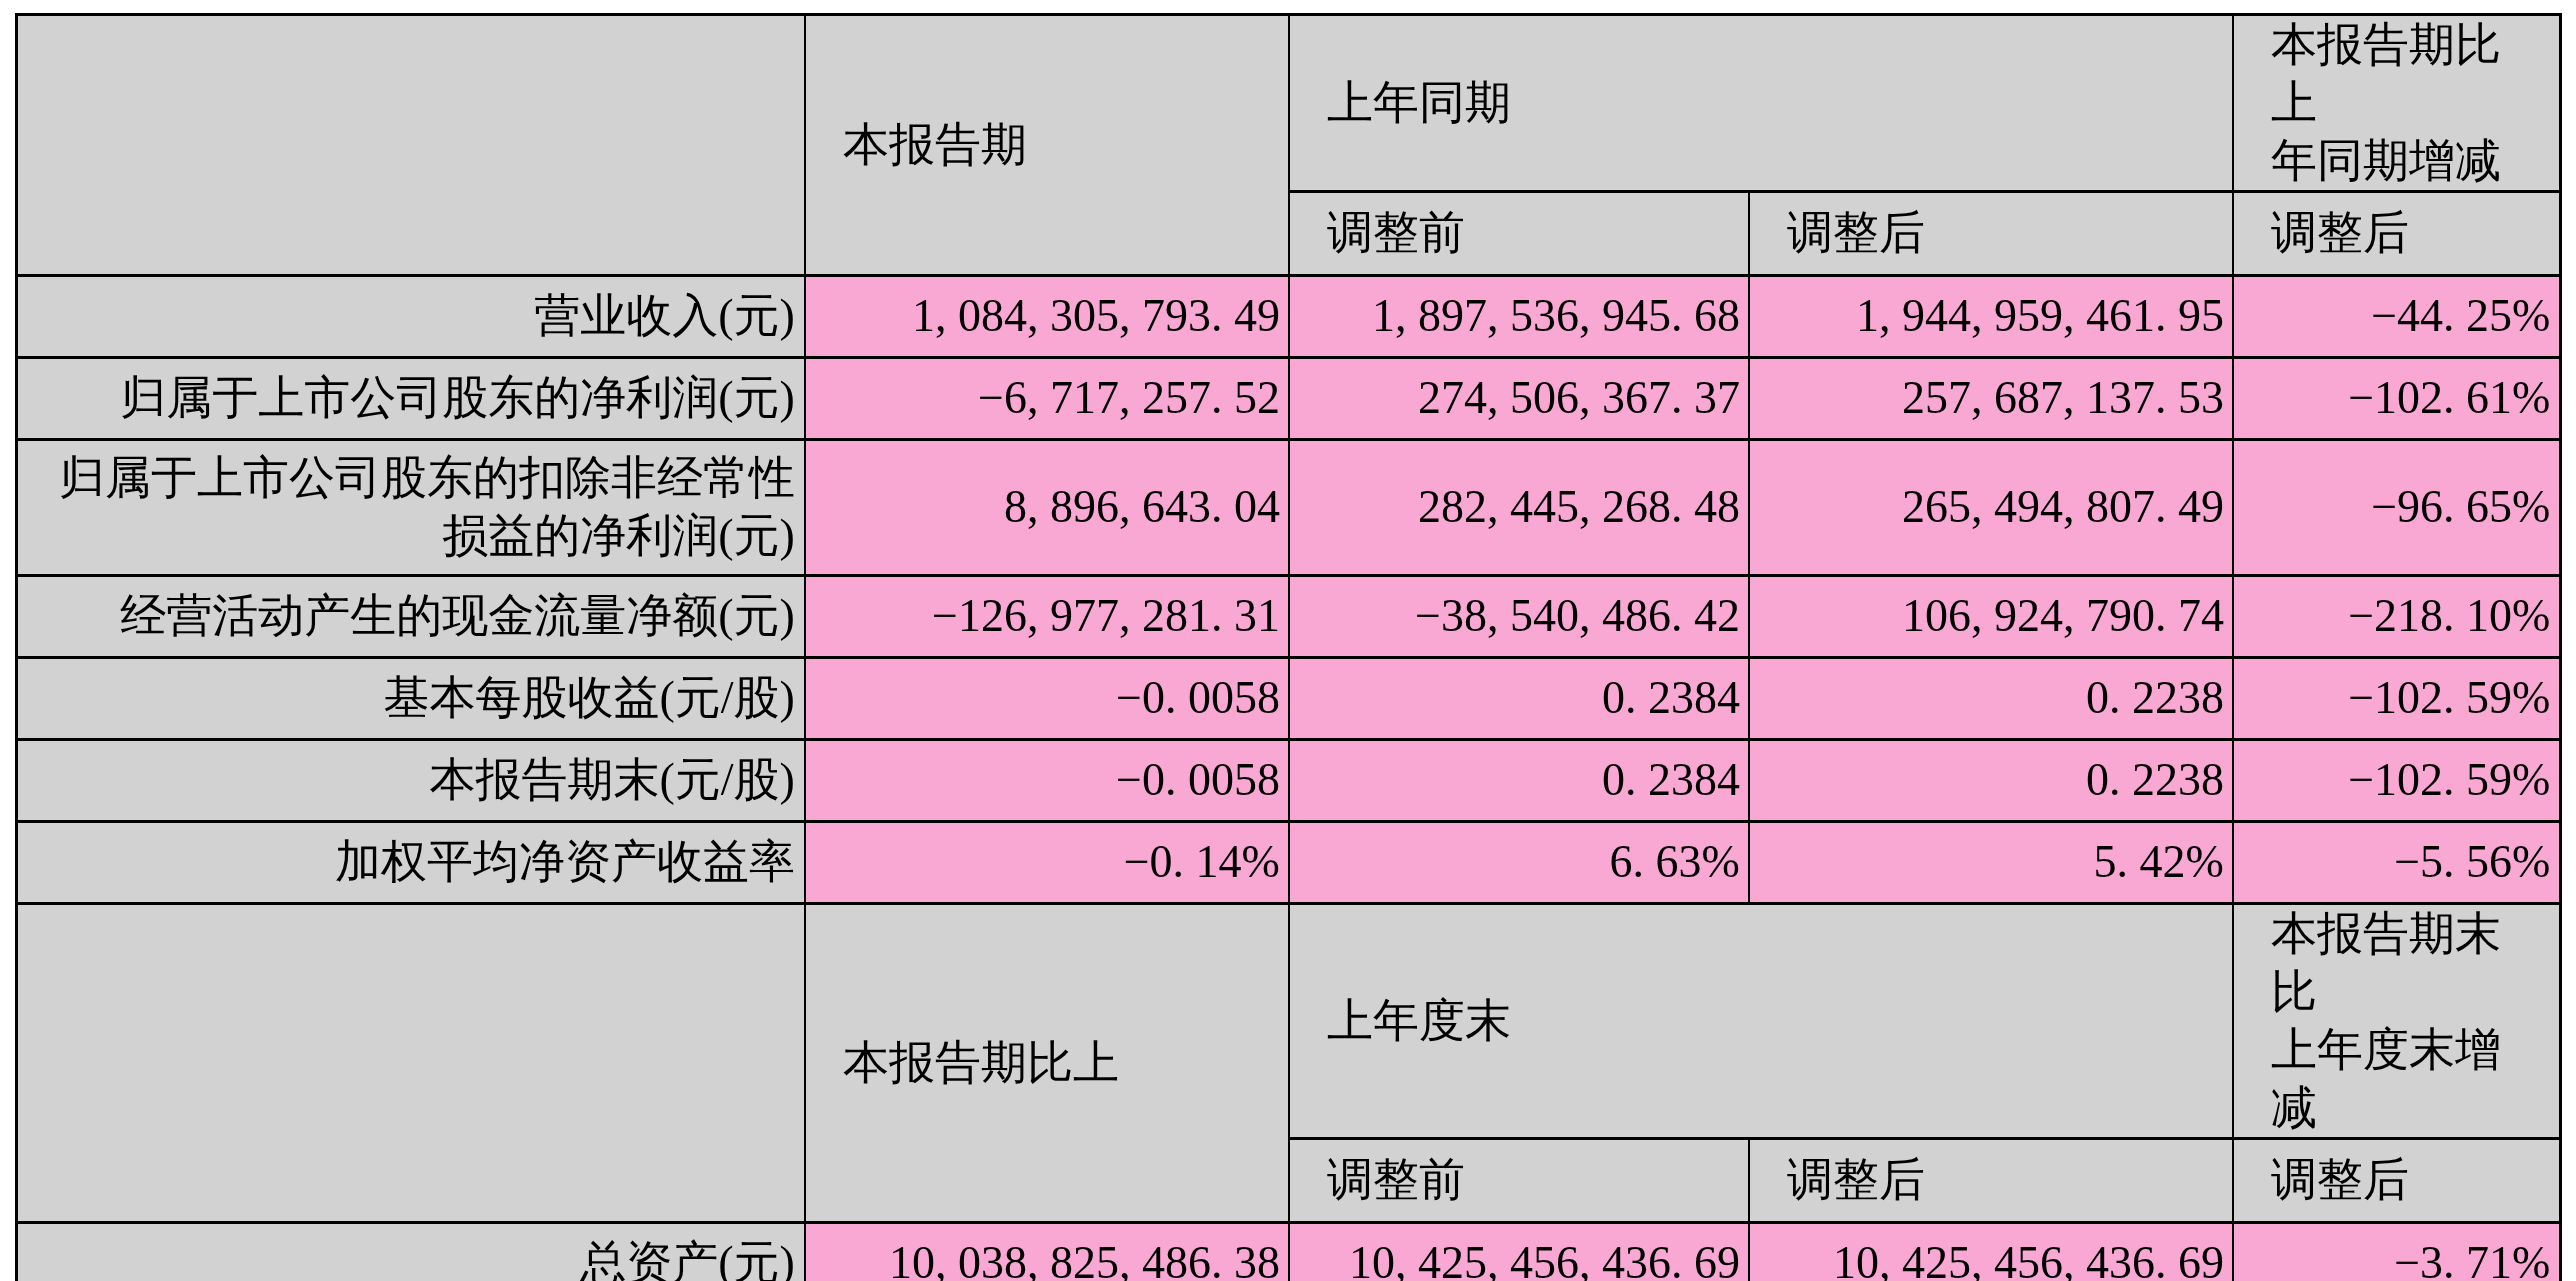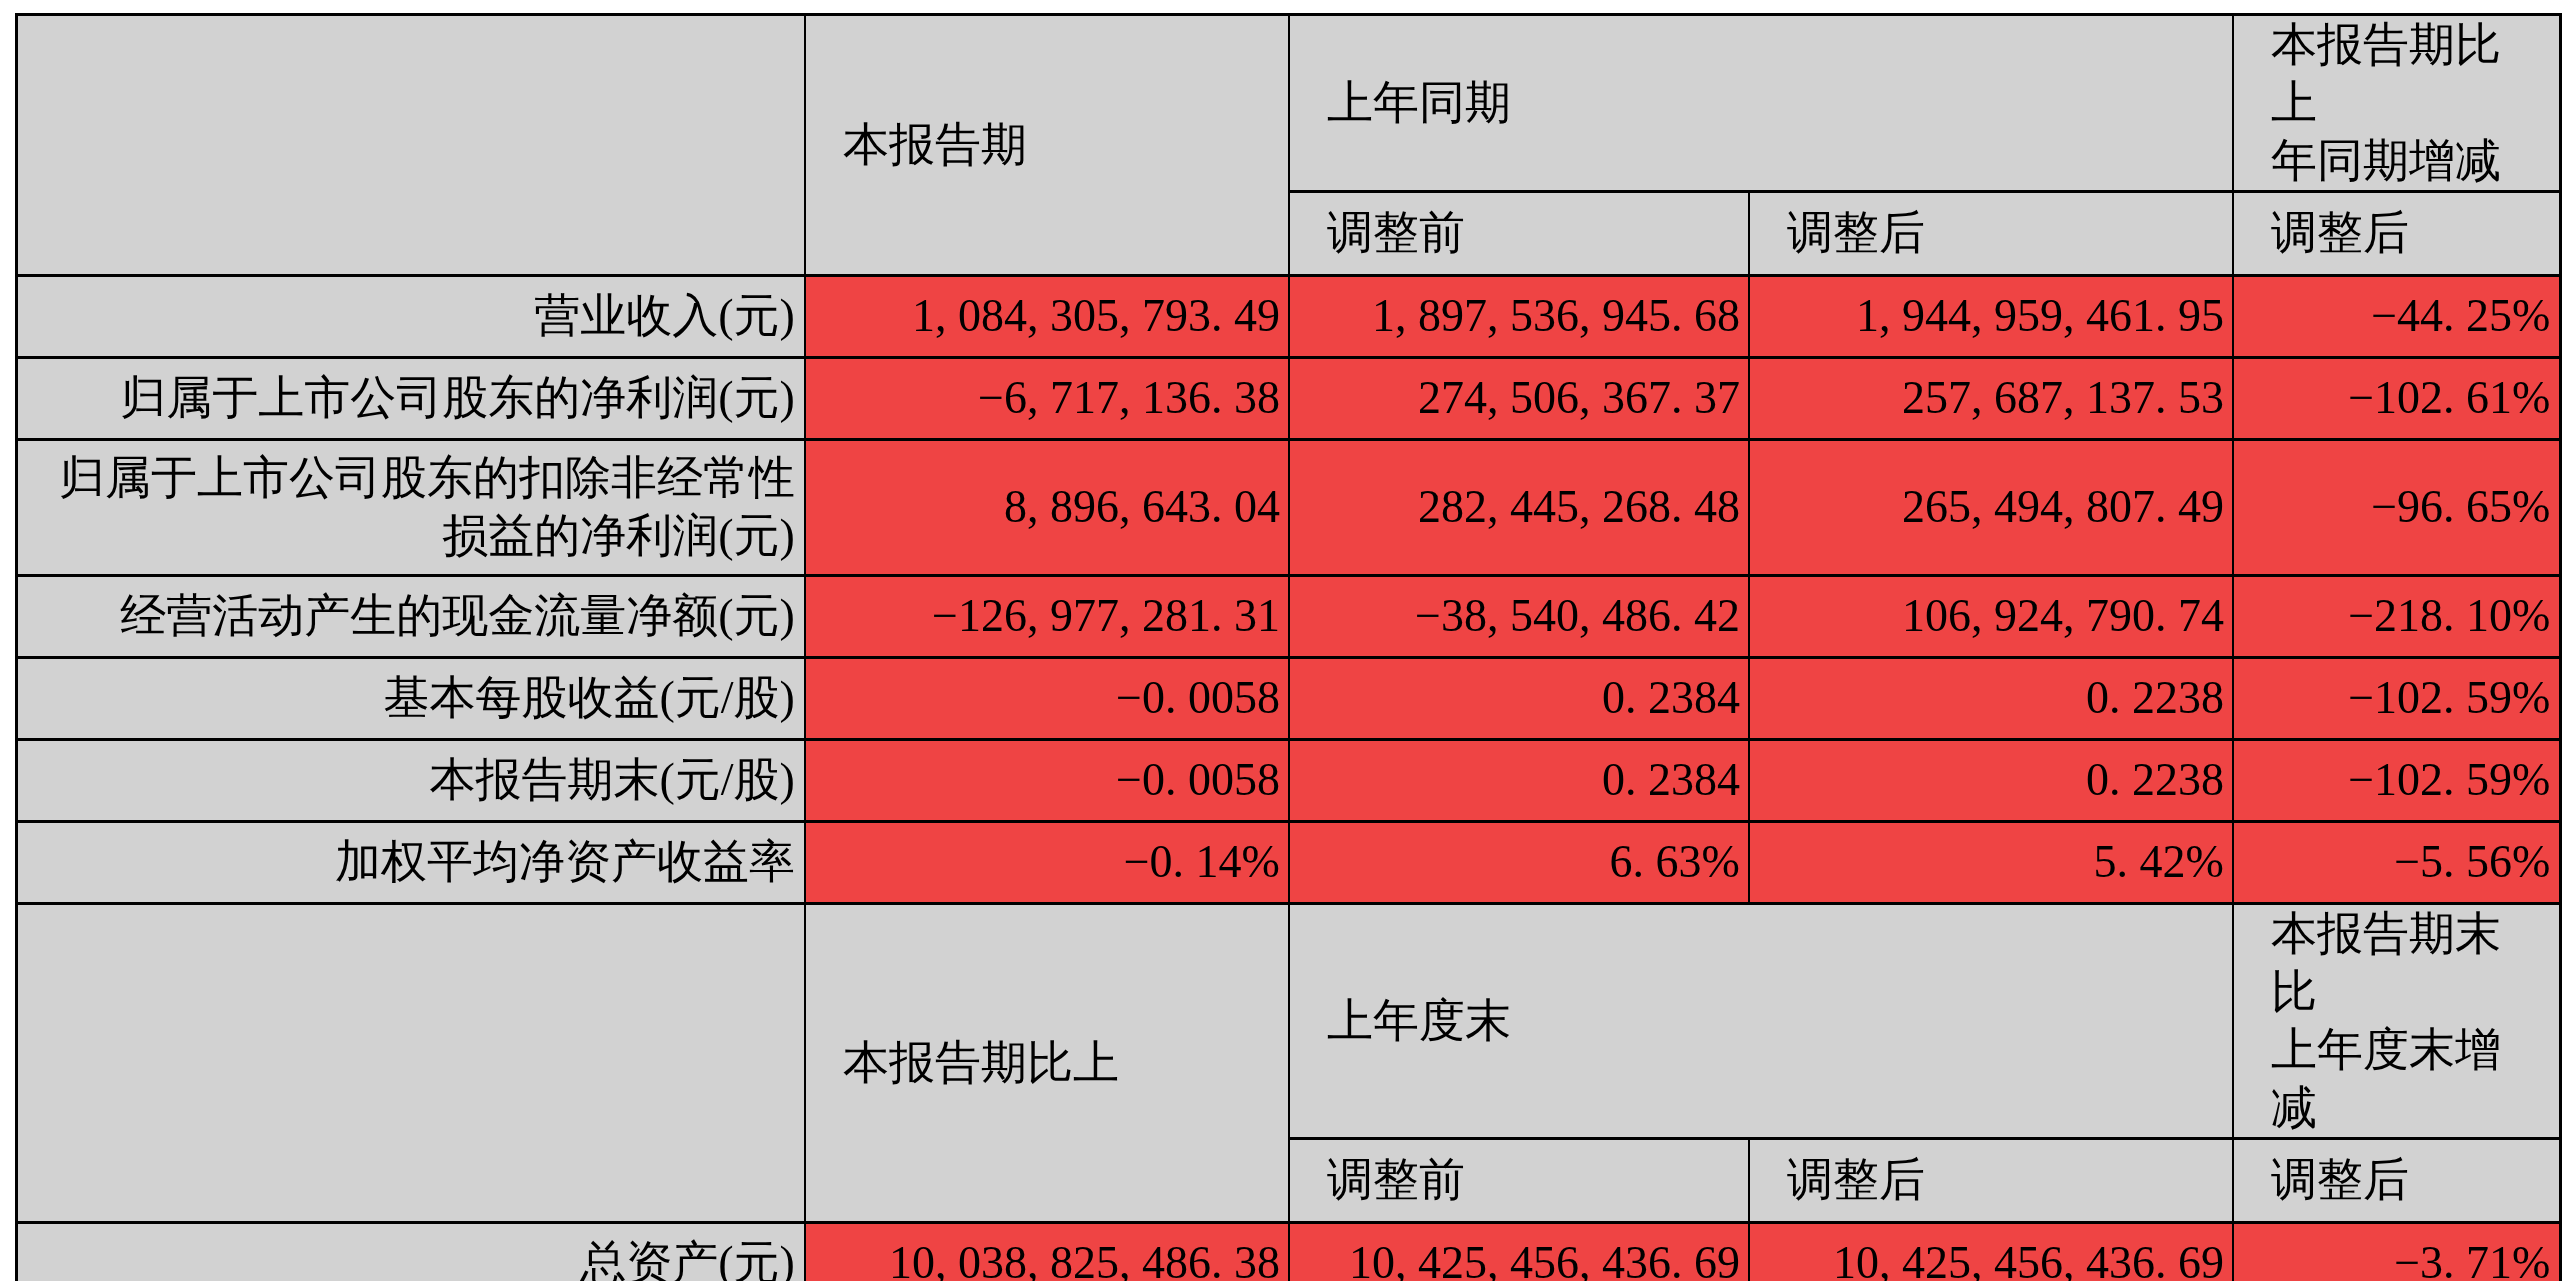--- a/index.html
+++ b/index.html
@@ -20,21 +20,21 @@
   table.fin td{
     border-style:solid;
     border-color:var(--border,#000);
     border-width:3.7px 2.7px;
     font-size:46px;
     line-height:1.26;
     vertical-align:middle;
     overflow:hidden;
   }
   td.gray{background:var(--header-bg,#d2d2d2);}
-  td.white{background:#ef4444;}
+  td.white{background:#f9a8d4;}
   td.c-head{text-align:left;white-space:pre-line;padding:0 37px;}
   td.c-label{text-align:right;padding:5.5px 9.2px 5.5px 13px;}
   td.c-num{text-align:right;padding:5.5px 8.2px 5.5px 5.5px;}
   tr.rh-h1{height:143px;}
   tr.rh-h2{height:84px;}
   tr.rh-r{height:82px;}
   tr.rh-tall{height:136px;}
 </style>
 </head>
 <body style="background: rgb(255, 255, 255); color: rgb(0, 0, 0);">
@@ -64,21 +64,21 @@
 
   <tr class="rh-r">
     <td class="gray c-label">营业收入(元)</td>
     <td class="white c-num">1, 084, 305, 793. 49</td>
     <td class="white c-num">1, 897, 536, 945. 68</td>
     <td class="white c-num">1, 944, 959, 461. 95</td>
     <td class="white c-num">−44. 25%</td>
   </tr>
   <tr class="rh-r">
     <td class="gray c-label">归属于上市公司股东的净利润(元)</td>
-    <td class="white c-num">−6, 717, 136. 38</td>
+    <td class="white c-num">−6, 717, 257. 52</td>
     <td class="white c-num">274, 506, 367. 37</td>
     <td class="white c-num">257, 687, 137. 53</td>
     <td class="white c-num">−102. 61%</td>
   </tr>
   <tr class="rh-tall">
     <td class="gray c-label">归属于上市公司股东的扣除非经常性损益的净利润(元)</td>
     <td class="white c-num">8, 896, 643. 04</td>
     <td class="white c-num">282, 445, 268. 48</td>
     <td class="white c-num">265, 494, 807. 49</td>
     <td class="white c-num">−96. 65%</td>

